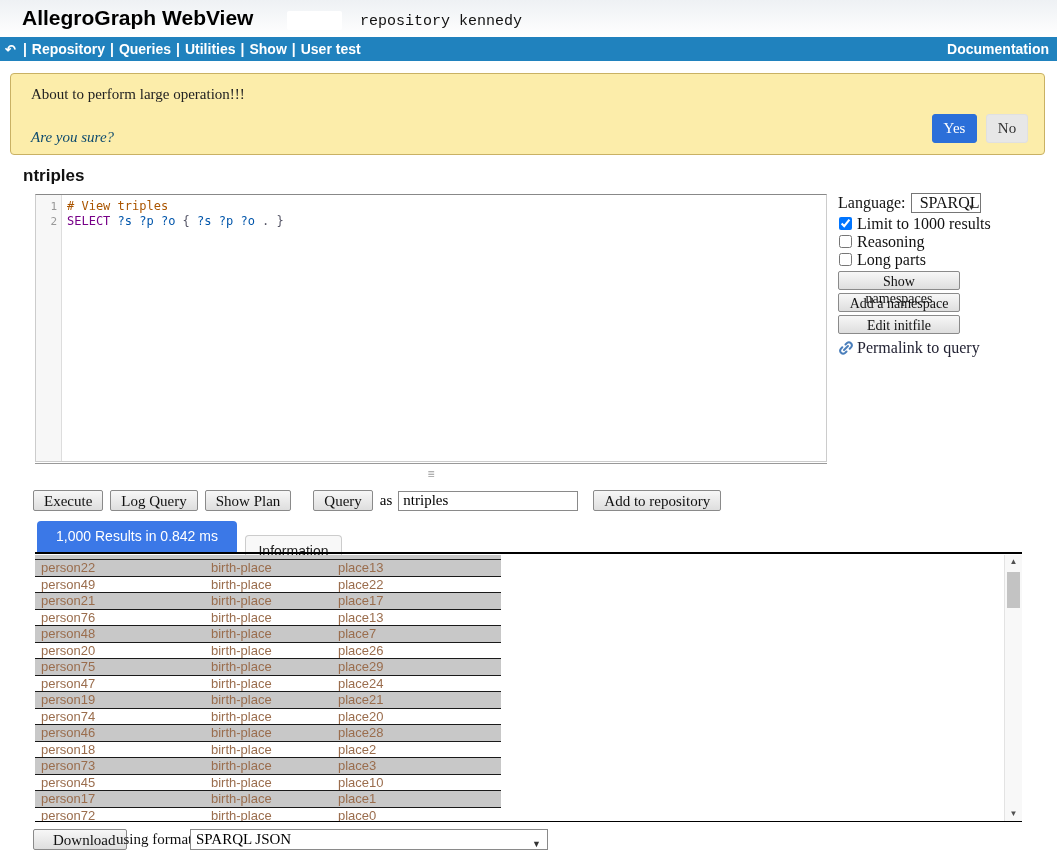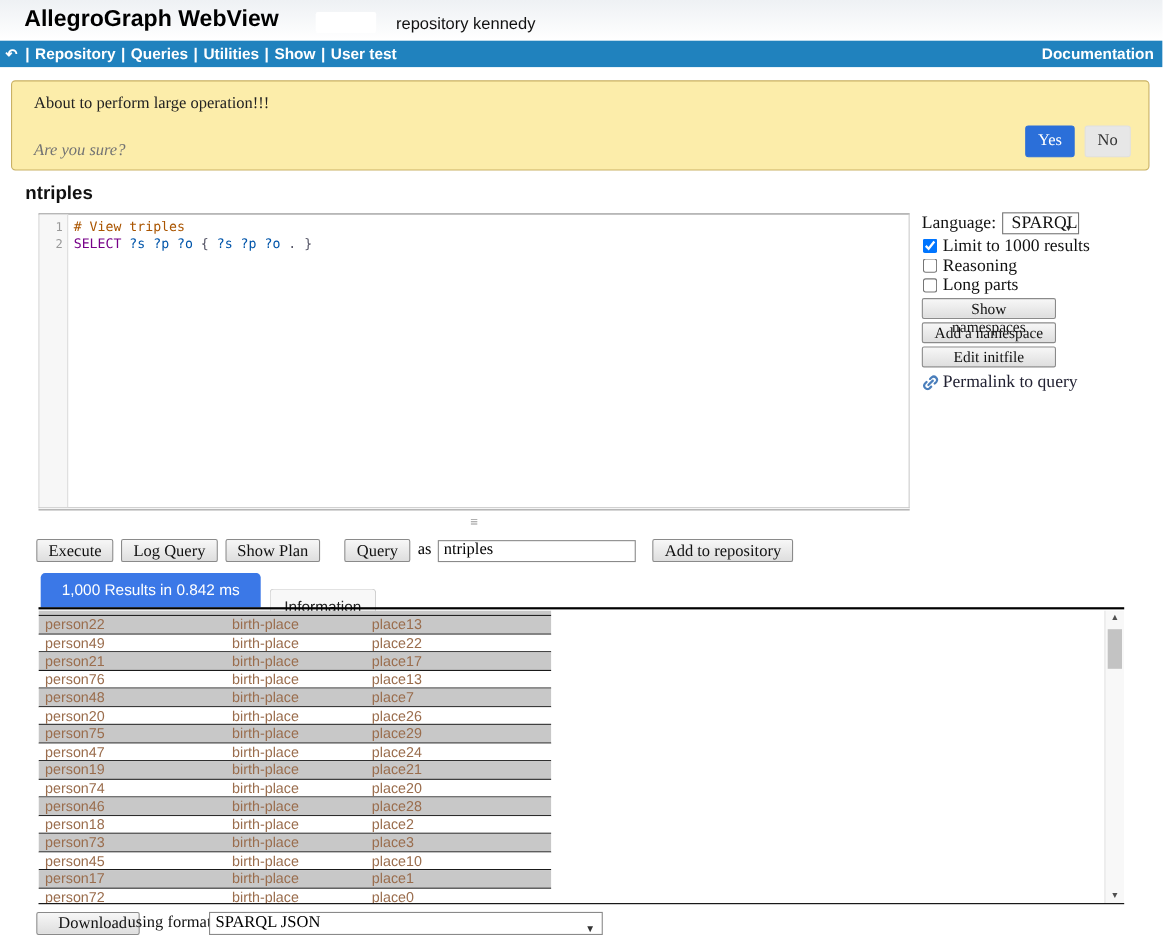--- a/index.html
+++ b/index.html
@@ -4,35 +4,35 @@
 <style>
   html,body{margin:0;padding:0;background:#fff;}
   #app{position:relative;width:1057px;height:850px;overflow:hidden;background:#fff;
        font-family:"Liberation Sans",sans-serif;}
 
   
   .header{position:absolute;left:0;top:0;width:1057px;height:37px;
           background:linear-gradient(#eef1f4,#ffffff);padding-left:41px;}
   .app-title{position:absolute;left:22px;top:6px;font-size:21px;font-weight:bold;color:#000;}
   .blank-box{position:absolute;left:287px;top:11px;width:55px;height:19px;background:#fff;border-radius:2px;}
-  .repo-label{position:absolute;left:360px;top:13px;font-family:Liberation Sans, sans-serif;font-size:15px;color:#111;}
+  .repo-label{position:absolute;left:360px;top:13px;font-family:Liberation Mono, monospace;font-size:15px;color:#111;}
 
   
   .nav{position:absolute;left:0;top:37px;width:1057px;height:24px;background:#2082be;color:#fff;}
   .nav-left{position:absolute;left:5px;top:0;height:24px;line-height:24px;font-size:14px;font-weight:bold;}
   .nav-left a{color:#fff;text-decoration:none;}
   .nav-sep{margin:0 5px;font-weight:bold;}
   .back-icon{display:inline-block;font-size:13px;margin-right:2px;}
   .nav-right{position:absolute;right:8px;top:0;height:24px;line-height:24px;font-size:14px;font-weight:bold;color:#fff;text-decoration:none;}
 
   
   .banner{position:absolute;left:10px;top:73px;width:1033px;height:80px;background:#fcedaa;
           border:1px solid #c9b164;border-radius:4px;font-family:"Liberation Serif",serif;}
   .banner-msg{position:absolute;left:20px;top:12px;font-size:15px;color:#222;}
-  .banner-q{position:absolute;left:20px;top:55px;font-size:15px;font-style:italic;color:#737373;}
+  .banner-q{position:absolute;left:20px;top:55px;font-size:15px;font-style:italic;color:#0c4a6e;}
   .banner-btn{position:absolute;bottom:11px;height:27px;line-height:27px;text-align:center;
               border-radius:3px;font-family:"Liberation Serif",serif;font-size:15px;cursor:pointer;}
   .btn-yes{right:67px;width:43px;background:#2b6fd9;color:#fff;border:1px solid #2b6fd9;}
   .btn-no{right:16px;width:40px;background:#e7e7e7;color:#333;border:1px solid #e0e0e0;}
 
   
   .query-name{position:absolute;left:23px;top:166px;font-size:17px;font-weight:bold;color:#111;}
 
   
   .editor{position:absolute;left:35px;top:194px;width:792px;height:268px;background:#fff;

